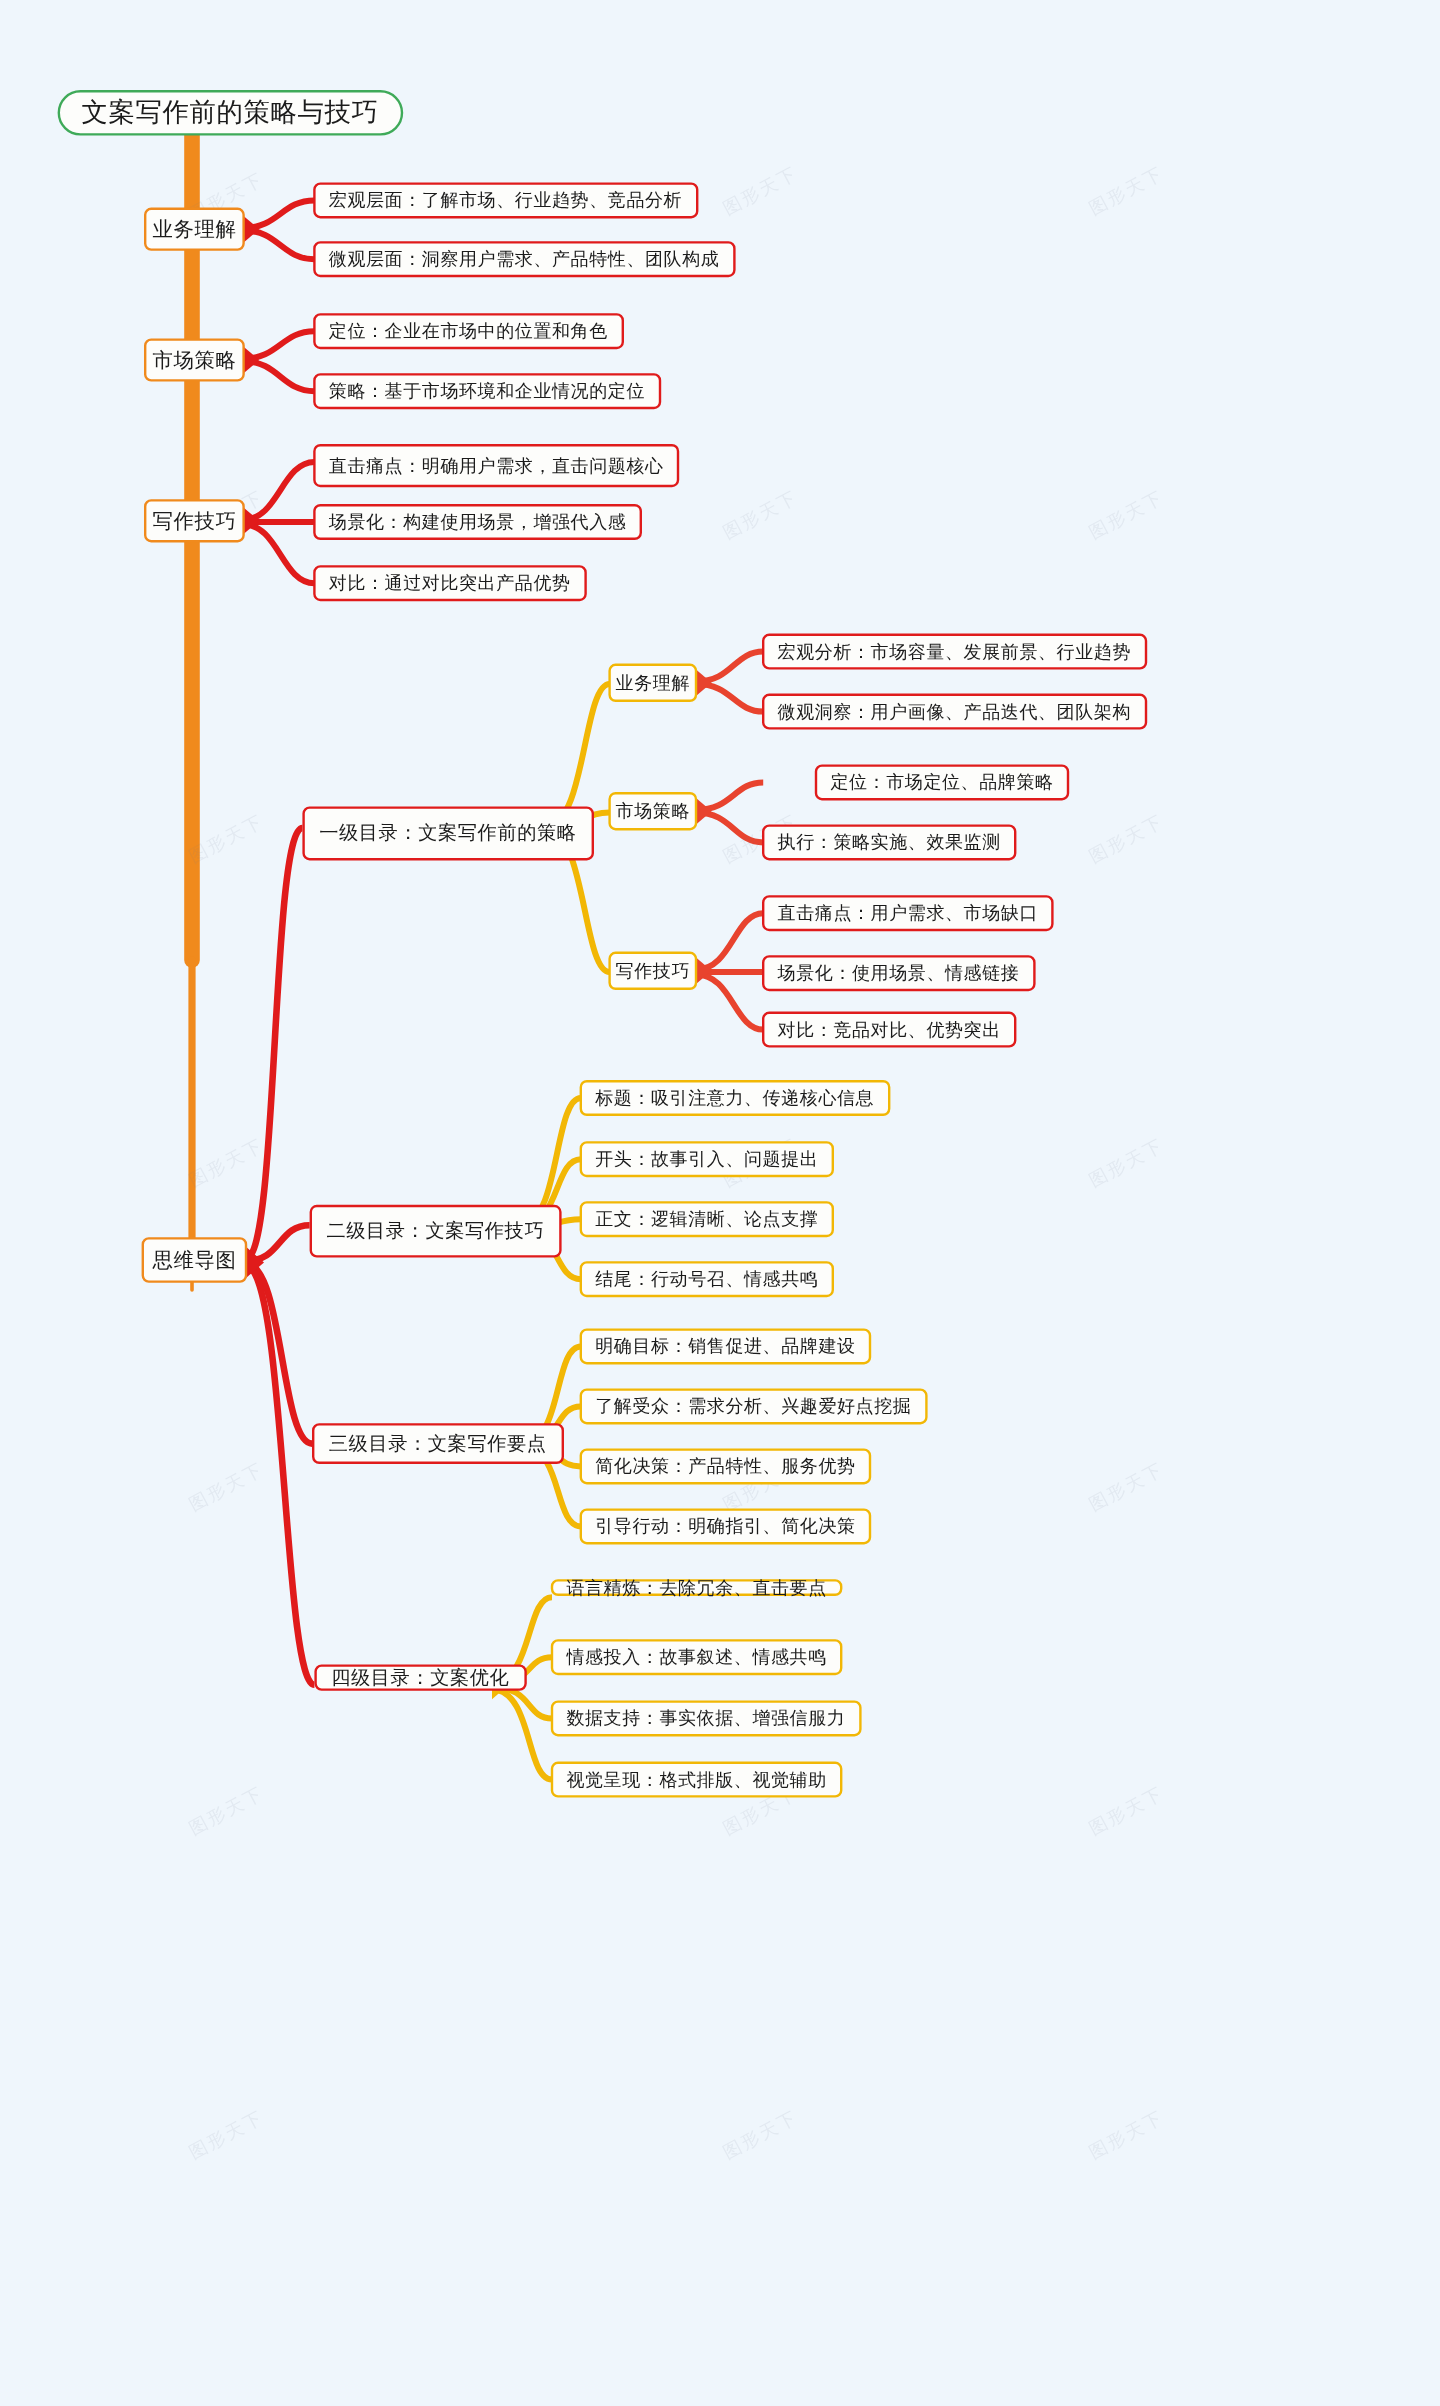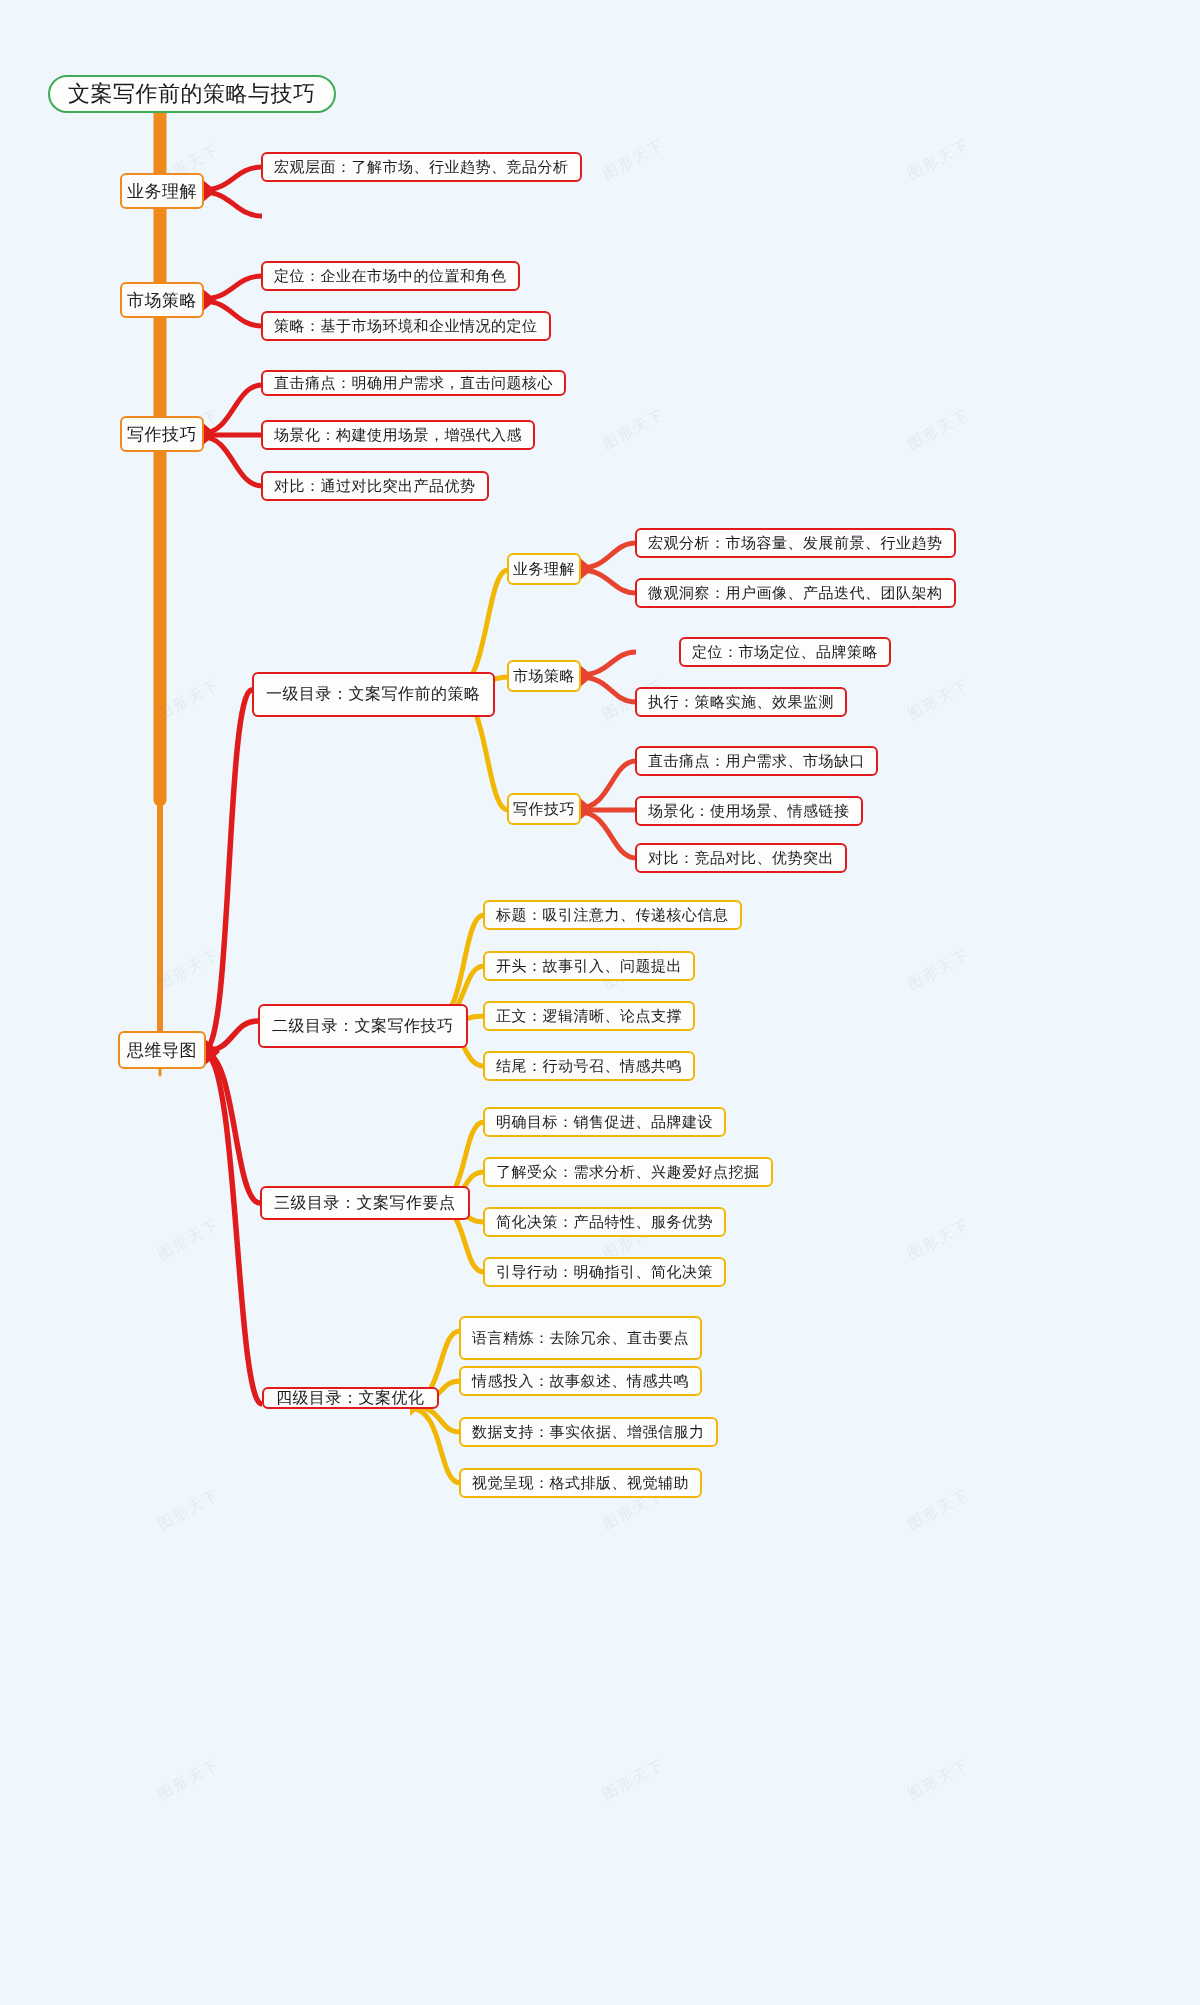--- a/index.html
+++ b/index.html
@@ -132,27 +132,28 @@
     <path d="M410,1404 C444,1404 438,1381 460,1381" stroke="#f2b705" stroke-width="5" fill="none"></path>
     <path d="M410,1406 C444,1406 438,1432 460,1432" stroke="#f2b705" stroke-width="5" fill="none"></path>
     <path d="M410,1408 C444,1408 438,1483 460,1483" stroke="#f2b705" stroke-width="5" fill="none"></path>
     <polygon points="410,1392 424,1404 410,1416" fill="#f2b705"></polygon>
   </svg>
 
   <div class="node root" style="left:48px; top:75px; height:38px;">文案写作前的策略与技巧</div>
 
   <div class="node orange" style="left:120px; top:173px; height:36px; width:84px;">业务理解</div>
   <div class="node red" style="left:261px; top:152px; height:30px;">宏观层面：了解市场、行业趋势、竞品分析</div>
+  <div class="node red" style="left:261px; top:201px; height:30px;">微观层面：洞察用户需求、产品特性、团队构成</div>
 
   <div class="node orange" style="left:120px; top:282px; height:36px; width:84px;">市场策略</div>
   <div class="node red" style="left:261px; top:261px; height:30px;">定位：企业在市场中的位置和角色</div>
   <div class="node red" style="left:261px; top:311px; height:30px;">策略：基于市场环境和企业情况的定位</div>
 
   <div class="node orange" style="left:120px; top:416px; height:36px; width:84px;">写作技巧</div>
-  <div class="node red" style="left:261px; top:370px; height:26px;">直击痛点：明确用户需求，直击问题核心</div>
+  <div class="node red" style="left:261px; top:370px; height:36px;">直击痛点：明确用户需求，直击问题核心</div>
   <div class="node red" style="left:261px; top:420px; height:30px;">场景化：构建使用场景，增强代入感</div>
   <div class="node red" style="left:261px; top:471px; height:30px;">对比：通过对比突出产品优势</div>
 
   <div class="node orange" style="left:118px; top:1031px; height:38px; width:88px;">思维导图</div>
 
   <div class="node redbig" style="left:252px; top:672px; height:45px;">一级目录：文案写作前的策略</div>
 
   <div class="node yellowmid" style="left:507px; top:553px; height:32px; width:74px;">业务理解</div>
   <div class="node red" style="left:635px; top:528px; height:30px;">宏观分析：市场容量、发展前景、行业趋势</div>
   <div class="node red" style="left:635px; top:578px; height:30px;">微观洞察：用户画像、产品迭代、团队架构</div>
@@ -172,18 +173,18 @@
   <div class="node yellow" style="left:483px; top:1001px; height:30px;">正文：逻辑清晰、论点支撑</div>
   <div class="node yellow" style="left:483px; top:1051px; height:30px;">结尾：行动号召、情感共鸣</div>
 
   <div class="node redbig" style="left:260px; top:1186px; height:34px;">三级目录：文案写作要点</div>
   <div class="node yellow" style="left:483px; top:1107px; height:30px;">明确目标：销售促进、品牌建设</div>
   <div class="node yellow" style="left:483px; top:1157px; height:30px;">了解受众：需求分析、兴趣爱好点挖掘</div>
   <div class="node yellow" style="left:483px; top:1207px; height:30px;">简化决策：产品特性、服务优势</div>
   <div class="node yellow" style="left:483px; top:1257px; height:30px;text-align:right;">引导行动：明确指引、简化决策</div>
 
   <div class="node redbig" style="left:262px; top:1387px; height:22px;">四级目录：文案优化</div>
-  <div class="node yellow" style="left:459px; top:1316px; height:44px;">语言精炼：去除冗余、直击要点</div>
+  <div class="node yellow" style="left:459px; top:1316px; height:14px;">语言精炼：去除冗余、直击要点</div>
   <div class="node yellow" style="left:459px; top:1366px; height:30px;">情感投入：故事叙述、情感共鸣</div>
   <div class="node yellow" style="left:459px; top:1417px; height:30px;">数据支持：事实依据、增强信服力</div>
   <div class="node yellow" style="left:459px; top:1468px; height:30px;">视觉呈现：格式排版、视觉辅助</div>
 
 </div>
 
 </body></html>

